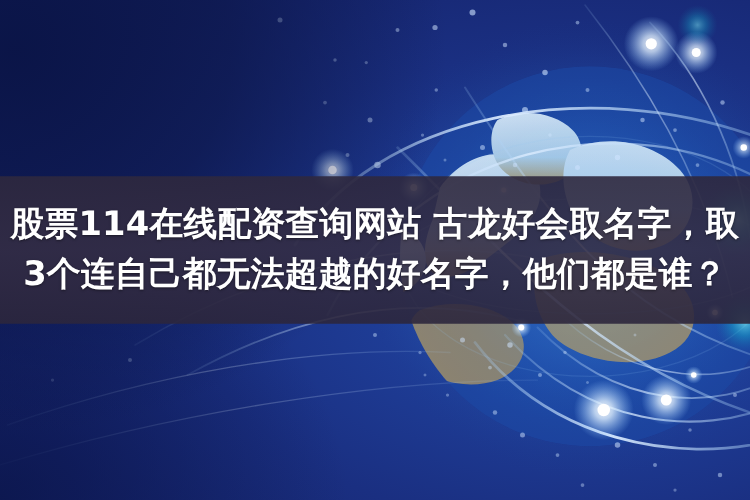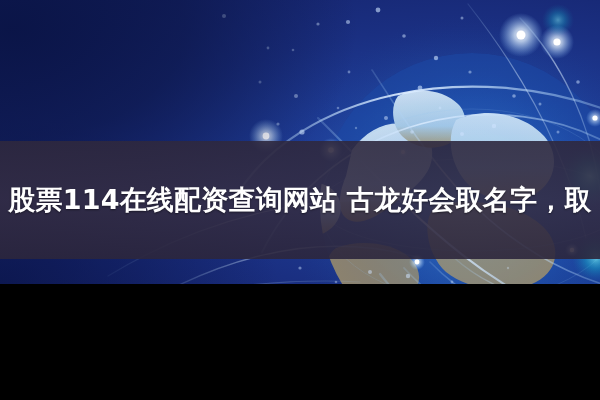--- a/index.html
+++ b/index.html
@@ -3,21 +3,21 @@
 <meta charset="utf-8">
 <style>
   html, body {
     margin: 0;
     padding: 0;
     background: #000;
   }
   #banner {
     position: relative;
     width: 600px;
-    height: 284px;
+    height: 400px;
     overflow: hidden;
     font-family: "DejaVu Sans", "Liberation Sans", sans-serif;
     background: #17267a;
   }
 
   
   .layer {
     position: absolute;
     inset: 0;
     pointer-events: none;
@@ -239,15 +239,16 @@
       <circle cx="42" cy="304" r="1.3" opacity="0.32"></circle>
     </g>
   </svg>
 
   <div class="layer bg-vignette"></div>
 
   <div class="text-band"></div>
 
   <div class="headline">
     <span class="line">股票114在线配资查询网站 古龙好会取名字，取</span>
+    <span class="line">3个连自己都无法超越的好名字，他们都是谁？</span>
   </div>
 
 </div>
 
 </body></html>

